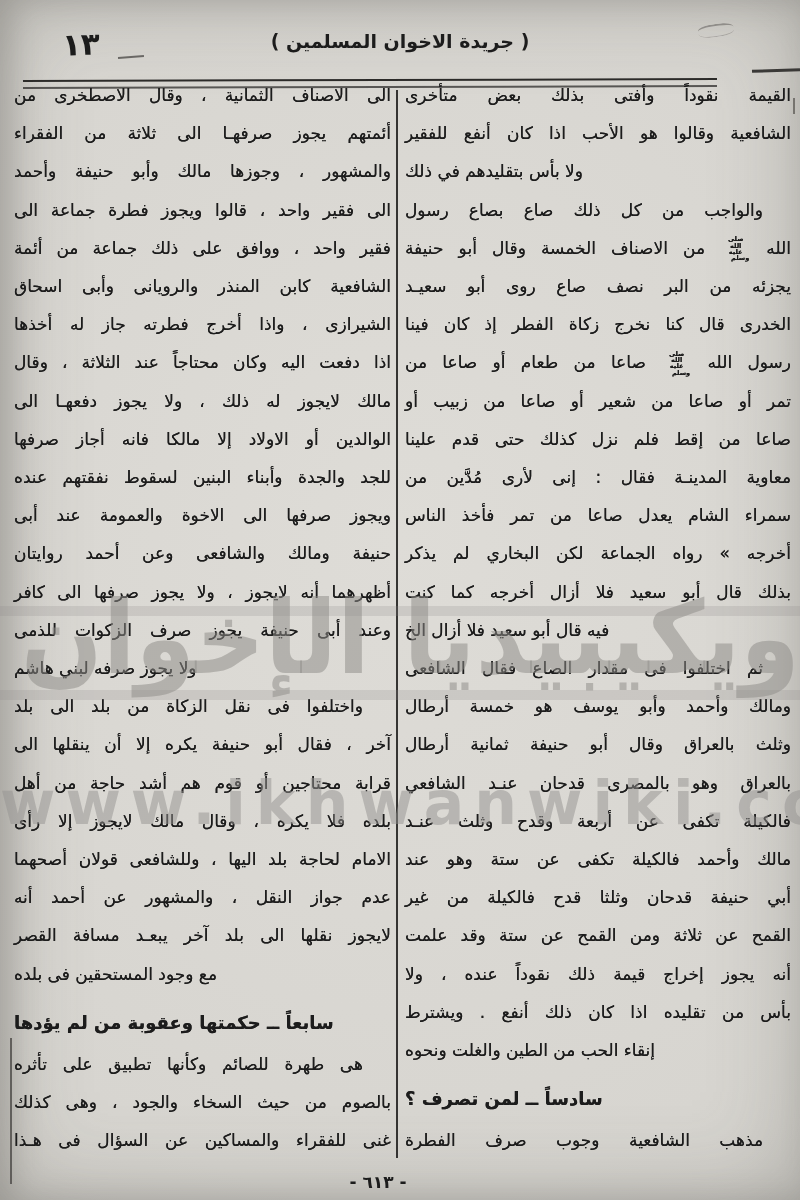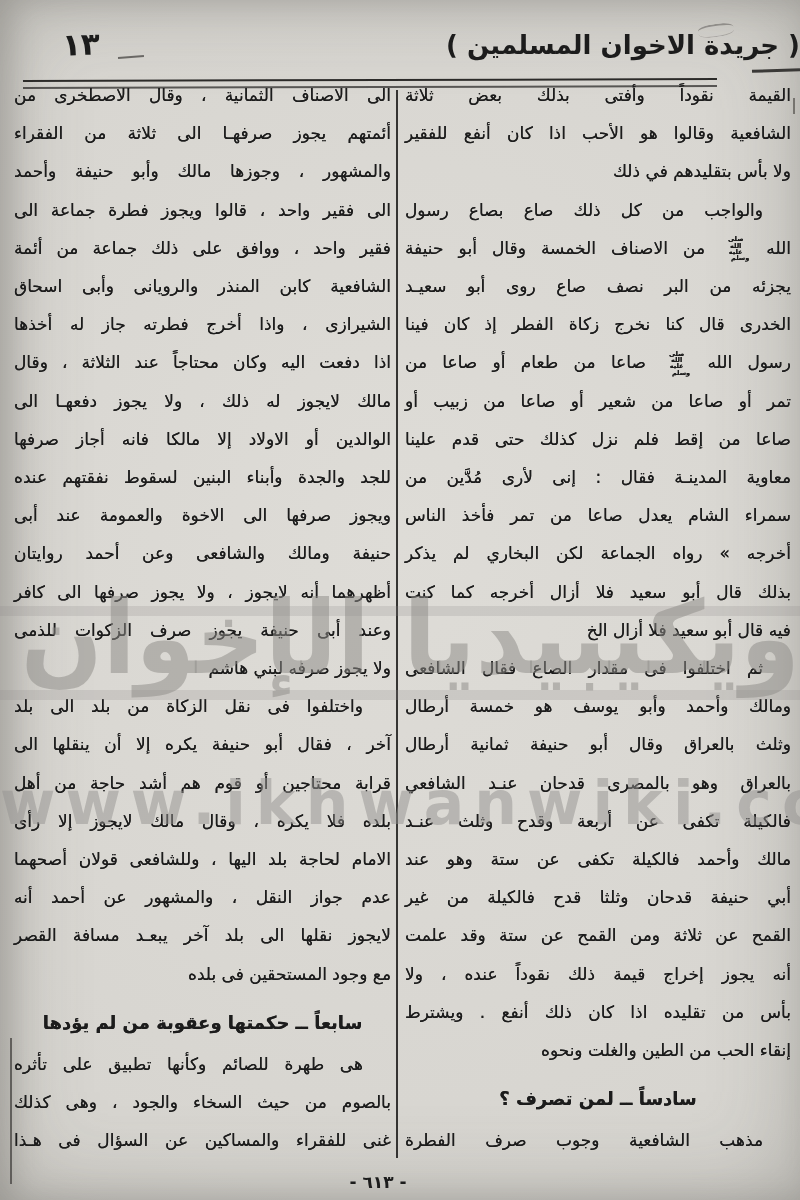--- a/index.html
+++ b/index.html
@@ -5,36 +5,36 @@
   html,body{margin:0;padding:0;}
   body{width:800px;height:1200px;overflow:hidden;background:#c9c7c2;font-family:"DejaVu Sans",sans-serif;}
   .page{position:relative;width:800px;height:1200px;
     background:radial-gradient(ellipse 130% 100% at 50% 45%, #dedcd7 0%, #d7d5d0 55%, #c7c5c0 100%);
     box-shadow:inset 0 0 90px rgba(80,78,74,.3), inset 12px 0 30px rgba(90,88,84,.25);
     color:#1c1c1c;direction:rtl;}
   
   .pagenum-top{position:absolute;top:26px;left:62px;font-size:31px;font-weight:bold;direction:rtl;
     transform:rotate(-2deg);letter-spacing:1px;}
   .pagenum-dash{position:absolute;top:56px;left:118px;width:26px;border-top:2px solid #6a6865;transform:rotate(-4deg);}
-  .journal-title{position:absolute;top:30px;left:0;right:0;font-size:26px;font-weight:bold;}
+  .journal-title{position:absolute;top:30px;left:0;right:0;text-align:center;font-size:19px;font-weight:bold;}
   .rule-double{position:absolute;top:79px;left:23px;width:694px;height:5px;
     border-top:2px solid #2c2b29;border-bottom:2px solid rgba(44,43,41,.75);transform:rotate(-.15deg);}
   .rule-right{position:absolute;top:69px;left:752px;width:48px;border-top:3px solid #3a3937;transform:rotate(-2deg);}
   .smudge{position:absolute;top:24px;left:698px;width:36px;height:10px;border-top:2px solid rgba(120,118,114,.7);
     border-bottom:1px solid rgba(130,128,124,.5);transform:rotate(-8deg);border-radius:40%;}
   
   .col{position:absolute;top:76px;font-size:17px;line-height:38.2px;text-shadow:0 0 .6px rgba(25,25,25,.9);}
   .col-right{left:405px;width:386px;}
   .col-left{left:14px;width:377px;}
   .divider{position:absolute;top:90px;left:396px;width:2px;height:1068px;background:#1e1d1b;opacity:.88;}
   .line{direction:rtl;unicode-bidi:plaintext;}
   .line.j{text-align:justify;text-align-last:justify;}
   .line.ji{text-align:justify;text-align-last:justify;padding-right:28px;}
-  .line.r{text-align:right;}
-  .line.h{text-align:center;font-weight:bold;font-size:18px;margin-top:11px;margin-bottom:3px;}
+  .line.r{text-align:left;}
+  .line.h{text-align:left;font-weight:bold;font-size:18px;margin-top:11px;margin-bottom:3px;}
   .saw{display:inline-block;width:27px;font-size:6.5px;line-height:6.2px;text-align:center;
     vertical-align:middle;font-weight:bold;margin:0 2px;white-space:normal;}
   
   .wm{position:absolute;left:0;right:0;pointer-events:none;z-index:6;white-space:nowrap;overflow:visible;}
   .wm-ar{top:582px;font-size:96px;font-weight:bold;color:rgba(142,140,137,.52);text-align:center;
     direction:rtl;letter-spacing:1px;transform:scaleY(1.05);}
   .wm-bar{position:absolute;left:0;right:0;height:10px;background:rgba(140,138,135,.22);z-index:5;}
   .wm-bar1{top:606px;} .wm-bar2{top:690px;}
   .wm-url{top:768px;font-size:60px;font-weight:bold;color:rgba(148,146,143,.5);text-align:center;
     direction:ltr;letter-spacing:10px;font-family:"DejaVu Sans",sans-serif;}
@@ -52,21 +52,21 @@
   <div class="pagenum-top">١٣</div>
   <div class="pagenum-dash"></div>
   <div class="journal-title">( جريدة الاخوان المسلمين )</div>
   <div class="rule-double"></div>
   <div class="rule-right"></div>
   <div class="smudge"></div>
 
   <div class="divider"></div>
 
   <div class="col col-right">
-      <div class="line j">القيمة نقوداً وأفتى بذلك بعض ثلاثة</div>
+      <div class="line j">القيمة نقوداً وأفتى بذلك بعض متأخرى</div>
       <div class="line j">الشافعية وقالوا هو الأحب اذا كان أنفع للفقير</div>
       <div class="line r">ولا بأس بتقليدهم في ذلك</div>
       <div class="line ji">والواجب من كل ذلك صاع بصاع رسول</div>
       <div class="line j">الله <span class="saw">صلى الله عليه وسلم</span> من الاصناف الخمسة وقال أبو حنيفة</div>
       <div class="line j">يجزئه من البر نصف صاع روى أبو سعيـد</div>
       <div class="line j">الخدرى قال كنا نخرج زكاة الفطر إذ كان فينا</div>
       <div class="line j">رسول الله <span class="saw">صلى الله عليه وسلم</span> صاعا من طعام أو صاعا من</div>
       <div class="line j">تمر أو صاعا من شعير أو صاعا من زبيب أو</div>
       <div class="line j">صاعا من إقط فلم نزل كذلك حتى قدم علينا</div>
       <div class="line j">معاوية المدينـة فقال : إنى لأرى مُدَّين من</div>

